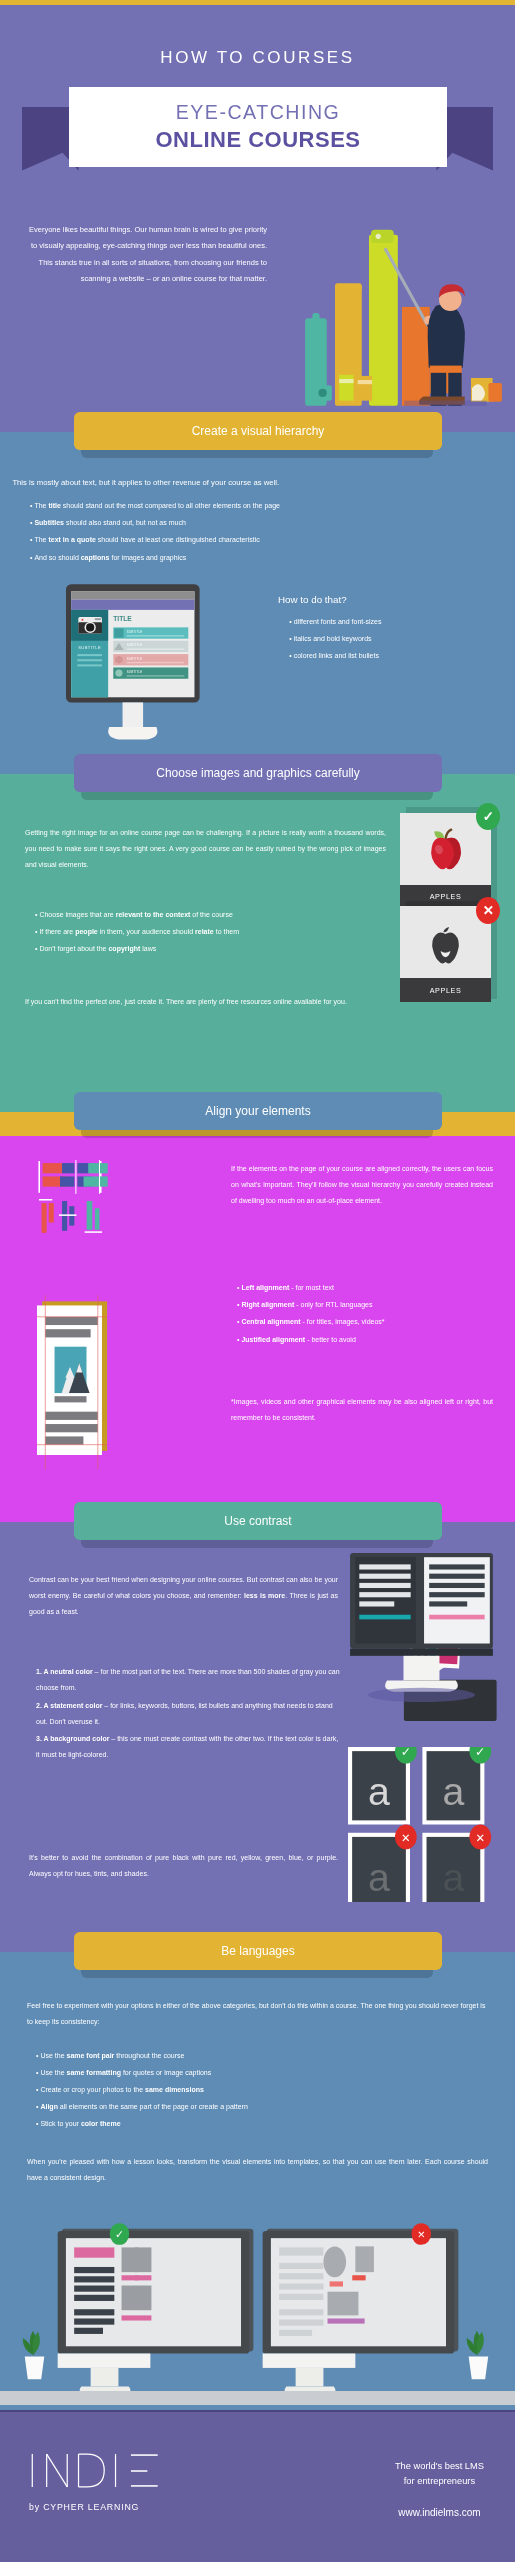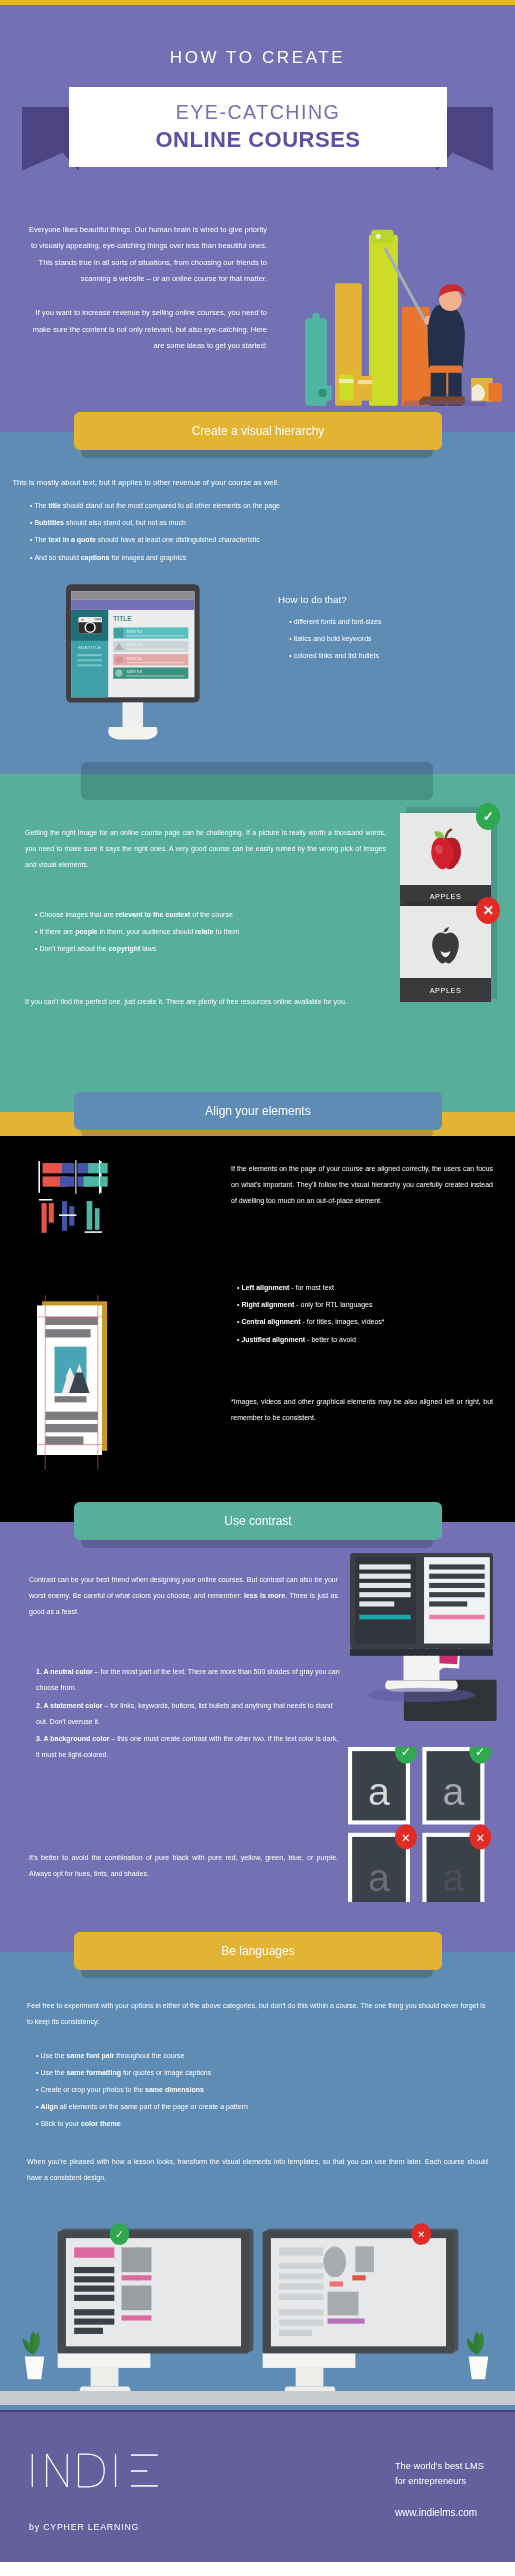--- a/index.html
+++ b/index.html
@@ -12,21 +12,21 @@
   .page { width: 515px; position: relative; overflow: hidden; }
 
   
   .top-rule { height: 5.2px; background: #E3B434; }
 
   
   .sec { position: relative; width: 515px; }
   .sec-purple  { background: #7370B3; }
   .sec-blue    { background: #5E8CB5; }
   .sec-green   { background: #56AE9B; }
-  .sec-gold    { background: #000000; }
+  .sec-gold    { background: #d946ef; }
   .sec-footer  { background: #655F9E; }
 
   
   .header { height: 196px; }
   .header-kicker {
     position: absolute; top: 43px; left: 0; width: 515px;
     text-align: center; color: #fff;
     font-size: 17px; letter-spacing: 2.6px; font-weight: 300;
     font-family: "Liberation Sans Narrow","Liberation Sans", sans-serif;
   }
@@ -154,53 +154,52 @@
   .cs-tail { margin: 21.6px 27px 0 27px; }
   .desk-art { position: relative; height: 206px; margin-top: 13.4px; }
   .desk-surface { position: absolute; left: 0; bottom: 0; width: 515px; height: 14.4px; background: #C9CCD1; }
 
   
   .footer { height: 150px; position: relative; }
   .footer-top-rule { height: 2.1px; background: #4C4482; }
   .logo-block { position: absolute; left: 29px; top: 40px; }
   .logo-indie { height: 37px; }
   .logo-sub {
-    margin-top: 31px; color: #fff; font-size: 8.8px; letter-spacing: 0.8px; font-weight: 300;
+    margin-top: 11px; color: #fff; font-size: 8.8px; letter-spacing: 0.8px; font-weight: 300;
     font-family: "Liberation Sans Narrow","Liberation Sans", sans-serif;
   }
   .footer-right {
-    position: absolute; right: 31px; top: 47px; text-align: left; color: #fff;
+    position: absolute; right: 31px; top: 47px; text-align: center; color: #fff;
     font-family: "Liberation Sans Narrow","Liberation Sans", sans-serif; font-weight: 300;
   }
   .footer-tag { font-size: 9.3px; line-height: 1.55; }
   .footer-url { margin-top: 18.5px; font-size: 10px; }
 </style>
 </head>
 <body>
 
 <div class="page">
 
   <div class="top-rule"></div>
 
   <div class="sec sec-purple header">
-    <div class="header-kicker">HOW TO CREATE</div>
+    <div class="header-kicker">HOW TO COURSES</div>
     <div class="ribbon-wrap">
       <div class="ribbon-tail left"></div>
       <div class="ribbon-tail right"></div>
       <div class="ribbon-card">
         <div class="ribbon-line1">EYE-CATCHING</div>
         <div class="ribbon-line2">ONLINE COURSES</div>
       </div>
     </div>
   </div>
 
   <div class="sec sec-purple intro">
     <div class="intro-col">
       <p>Everyone likes beautiful things. Our human brain is wired to give priority to visually appealing, eye-catching things over less than beautiful ones. This stands true in all sorts of situations, from choosing our friends to scanning a website – or an online course for that matter.</p>
-      <p>If you want to increase revenue by selling online courses, you need to make sure the content is not only relevant, but also eye-catching. Here are some ideas to get you started:</p>
     </div>
     <div class="paint-art">
       <svg viewBox="0 0 400 370" width="206" height="191">
         <rect x="8" y="200" width="42" height="170" rx="6" fill="#4FB6A4"></rect>
         <rect x="22" y="190" width="14" height="18" rx="5" fill="#4FB6A4"></rect>
         <rect x="66" y="132" width="52" height="238" rx="5" fill="#E3B434"></rect>
         <path d="M66 140 q10 -14 18 0 q10 -14 18 0 q8 -12 16 -2 v6 h-52z" fill="#E3B434"></path>
         <rect x="132" y="38" width="56" height="332" rx="4" fill="#CCDC27"></rect>
         <path d="M132 48 q12 -18 20 -2 q12 -16 20 -2 q10 -10 16 0 v6 h-56z" fill="#CCDC27"></path>
         <path d="M135 78 q-6 28 2 46 q6 -22 2 -46z" fill="#CCDC27"></path>
@@ -303,20 +302,21 @@
           <li>colored links and list bullets</li>
         </ul>
       </div>
     </div>
   </div>
 
   <div class="sec sec-blue" style="height:49px;position:relative;">
     <div style="position:absolute;left:0;top:25px;width:515px;height:25px;background:#56AE9B;"></div>
     <div class="pill-holder" style="position:absolute;left:0;top:5.2px;width:515px;">
       <div class="pill-shadow"></div>
+      <div class="pill pill-purple">Choose images and graphics carefully</div>
     </div>
   </div>
 
   <div class="sec sec-green ig">
     <div class="ig-txt body-txt just">Getting the right image for an online course page can be challenging. If a picture is really worth a thousand words, you need to make sure it says the right ones. A very good course can be easily ruined by the wrong pick of images and visual elements.</div>
     <ul class="bul ig-list">
       <li>Choose images that are <b>relevant to the context</b> of the course</li>
       <li>If there are <b>people</b> in them, your audience should <b>relate</b> to them</li>
       <li>Don't forget about the <b>copyright</b> laws</li>
     </ul>

